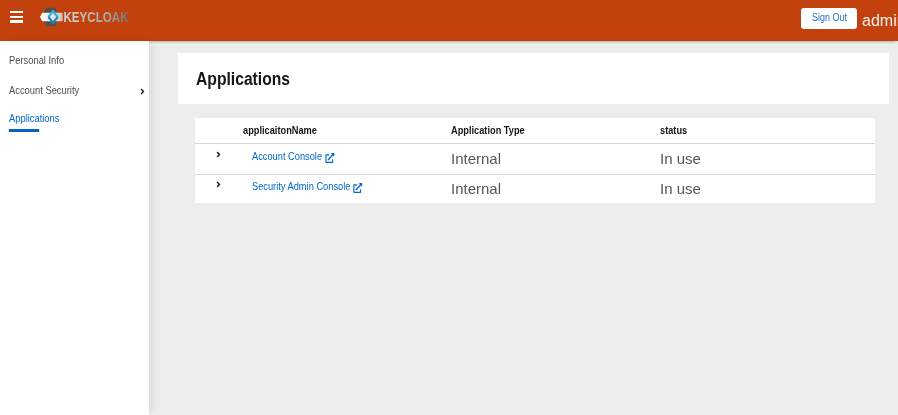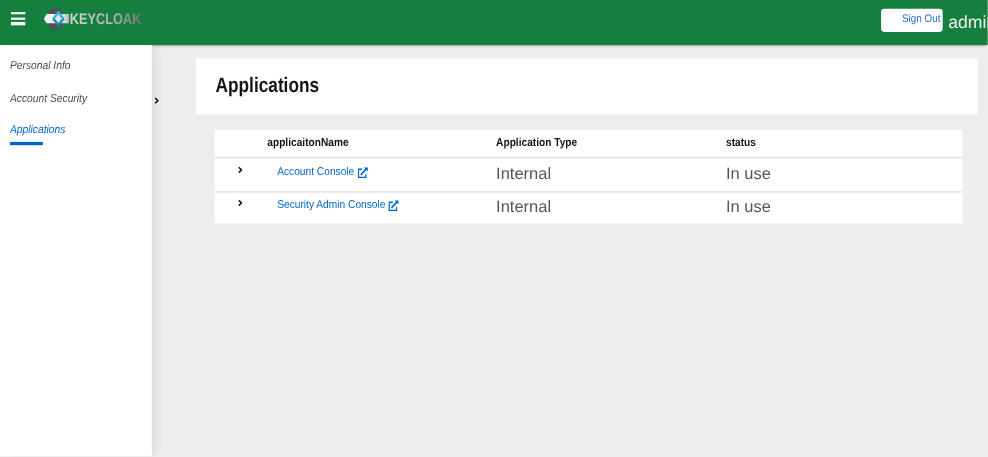--- a/index.html
+++ b/index.html
@@ -1,38 +1,38 @@
 <!DOCTYPE html>
 <html><head>
 <meta charset="utf-8">
 <style>
   * { margin:0; padding:0; box-sizing:border-box; }
   html,body { width:898px; height:415px; overflow:hidden; }
   body { font-family:"Liberation Sans", sans-serif; background:#ededed; position:relative; }
-  .topbar { position:absolute; left:0; top:0; width:898px; height:40.6px; background:#15803d;
+  .topbar { position:absolute; left:0; top:0; width:898px; height:40.6px; background:#c2410c;
             box-shadow:0 2px 3px -2px rgba(0,0,0,0.5); z-index:1; }
   .sidebar { z-index:2; }
   .burger { position:absolute; left:10px; top:11px; width:13px; height:12px; }
   .burger div { position:absolute; left:0; width:13px; height:2.2px; background:#ffffff; }
-  .sidebar { position:absolute; left:0; top:40.6px; width:138px; height:374.4px; background:#ffffff;
-             box-shadow: 5px 0 9px -3px rgba(0,0,0,0.11); font-style: italic; }
+  .sidebar { position:absolute; left:0; top:40.6px; width:149px; height:374.4px; background:#ffffff;
+             box-shadow: 5px 0 9px -3px rgba(0,0,0,0.11); }
   .navitem { position:absolute; left:9px; font-size:10.4px; color:#4a4d50; white-space:nowrap;
              transform:scaleX(0.9); transform-origin:left top; }
   .nav-active { color:#0066cc; }
   .nav-underline { position:absolute; left:9px; width:30px; height:2.5px; background:#0066cc; }
   .card { position:absolute; background:#ffffff; }
   h1 { font-size:19px; font-weight:bold; color:#151515; transform:scaleX(0.825); transform-origin:left top; white-space:nowrap; }
   .th { position:absolute; font-size:10.5px; font-weight:bold; color:#151515; white-space:nowrap;
         transform:scaleX(0.88); transform-origin:left top; }
   .cellgray { position:absolute; font-size:15px; color:#53565a; white-space:nowrap; }
   .link { position:absolute; font-size:10.3px; color:#0066cc; white-space:nowrap;
           transform:scaleX(0.9); transform-origin:left top; }
   .hr { position:absolute; height:1px; background:#d7d7d7; }
   .signout { position:absolute; left:801px; top:8px; width:56px; height:21px; background:#ffffff; border-radius:3px;
-             text-align:right; font-size:10px; color:#2470c8; line-height:19px; }
+             text-align:center; font-size:10px; color:#2470c8; line-height:19px; }
   .signout span { display:inline-block; transform:scaleX(0.9); }
   .admin { position:absolute; left:862px; top:12.4px; font-size:16px; color:#f0f0f0; }
 </style>
 </head>
 <body>
 
   <div class="topbar">
     <div class="burger">
       <div style="top:0"></div>
       <div style="top:4.7px"></div>

